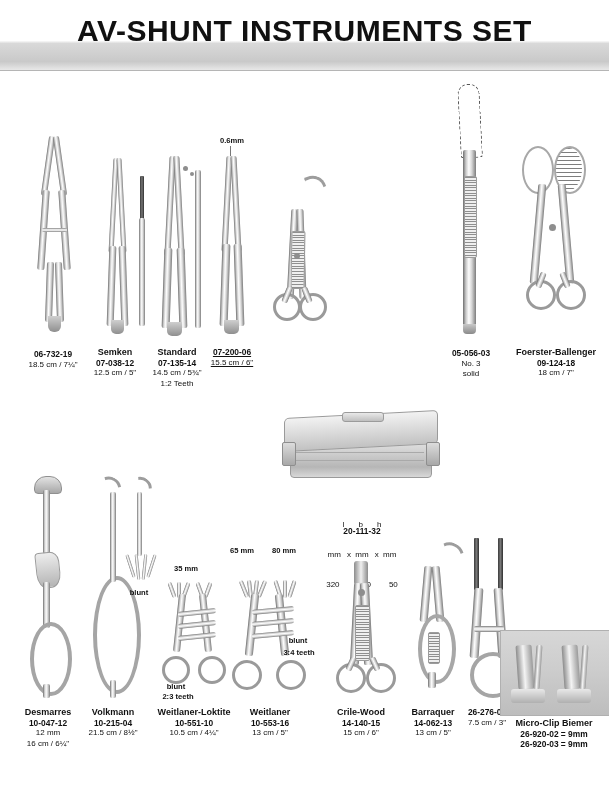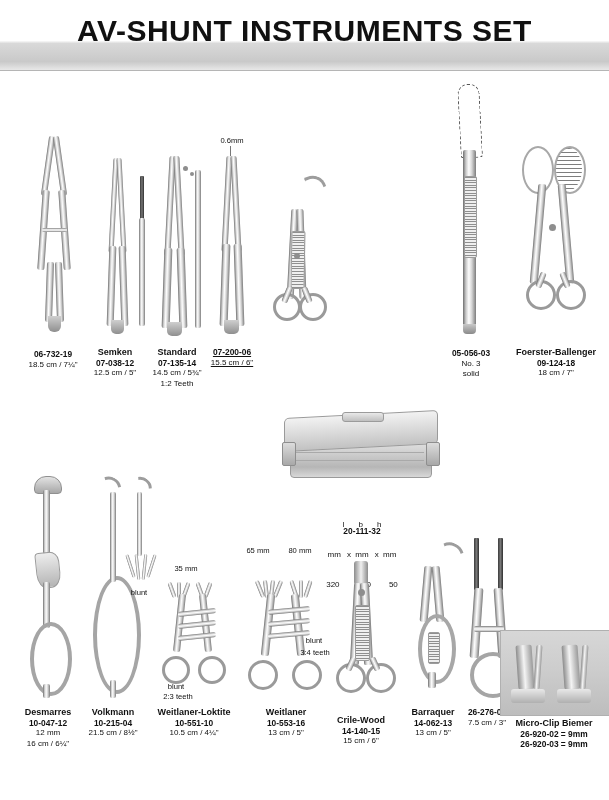--- a/index.html
+++ b/index.html
@@ -62,20 +62,21 @@
     font-weight: bold;
     font-size: 8.4px;
   }
   .caption .dim {
     font-weight: normal;
     font-size: 8px;
   }
   .art {
     position: relative;
     margin: 0 auto;
+    font-weight: bold;
   }
   
   .shaft {
     position: absolute;
     background: linear-gradient(to right, #6e6e6e 0%, #c9c9c9 22%, #fdfdfd 45%, #d5d5d5 68%, #7c7c7c 100%);
     border-radius: 2px;
   }
   .shaft-h {
     position: absolute;
     background: linear-gradient(to bottom, #7a7a7a 0%, #d0d0d0 25%, #fdfdfd 50%, #cfcfcf 75%, #7a7a7a 100%);
@@ -400,21 +401,21 @@
       <div class="note" style="left:6px; top:112px; width:44px;">blunt</div>
       <div class="note" style="left:4px; top:122px; width:52px;">2:3 teeth</div>
     </div>
     <div class="caption" style="margin-top:2px;">
       <div class="name">Weitlaner-Loktite</div>
       <div class="code">10-551-10</div>
       <div class="dim">10.5 cm / 4¼"</div>
     </div>
   </div>
 
-  <div class="item" style="left:236px; top:550px; width:100px;">
+  <div class="item" style="left:220px; top:550px; width:100px;">
     <div class="art" style="width:100px;height:155px;">
       <div class="note" style="left:2px; top:-4px; width:40px;">65 mm</div>
       <div class="note" style="left:44px; top:-4px; width:40px;">80 mm</div>
       <div style="position:absolute; left:22px; top:30px; width:22px; height:18px;">
         <div class="shaft" style="left:0px; top:0px; width:4px; height:18px; transform:rotate(-22deg);"></div>
         <div class="shaft" style="left:6px; top:0px; width:4px; height:18px; transform:rotate(-7deg);"></div>
         <div class="shaft" style="left:12px; top:0px; width:4px; height:18px; transform:rotate(7deg);"></div>
         <div class="shaft" style="left:18px; top:0px; width:4px; height:18px; transform:rotate(22deg);"></div>
       </div>
       <div style="position:absolute; left:56px; top:30px; width:18px; height:18px;">
@@ -444,21 +445,21 @@
       <div style="position:absolute; left:34px; top:6px; width:14px; height:24px; background:linear-gradient(to right,#8c8c8c,#f0f0f0,#8c8c8c); border-radius:3px;"></div>
       <div class="shaft" style="left:32px; top:28px; width:9px; height:82px; transform:rotate(3deg);"></div>
       <div class="shaft" style="left:42px; top:28px; width:9px; height:82px; transform:rotate(-3deg);"></div>
       <div class="hatch" style="left:35px; top:50px; width:13px; height:54px;"></div>
       <div class="dot" style="left:38px; top:34px; width:7px; height:7px;"></div>
       <div class="ring" style="left:16px; top:108px; width:24px; height:24px;"></div>
       <div class="ring" style="left:46px; top:108px; width:24px; height:24px;"></div>
       <div class="shaft" style="left:28px; top:102px; width:6px; height:14px; transform:rotate(24deg);"></div>
       <div class="shaft" style="left:52px; top:102px; width:6px; height:14px; transform:rotate(-24deg);"></div>
     </div>
-    <div class="caption" style="margin-top:10px;text-align:center;">
+    <div class="caption" style="margin-top:2px;text-align:center;">
       <div class="name">Crile-Wood</div>
       <div class="code">14-140-15</div>
       <div class="dim">15 cm / 6"</div>
     </div>
   </div>
 
   <div class="item" style="left:392px; top:540px; width:82px;">
     <div class="art" style="width:82px;height:165px;">
       <div class="curve" style="left:40px; top:2px; width:26px; height:30px; border-width:3px; transform:rotate(25deg);"></div>
       <div class="shaft" style="left:30px; top:26px; width:8px; height:56px; transform:rotate(5deg);"></div>

